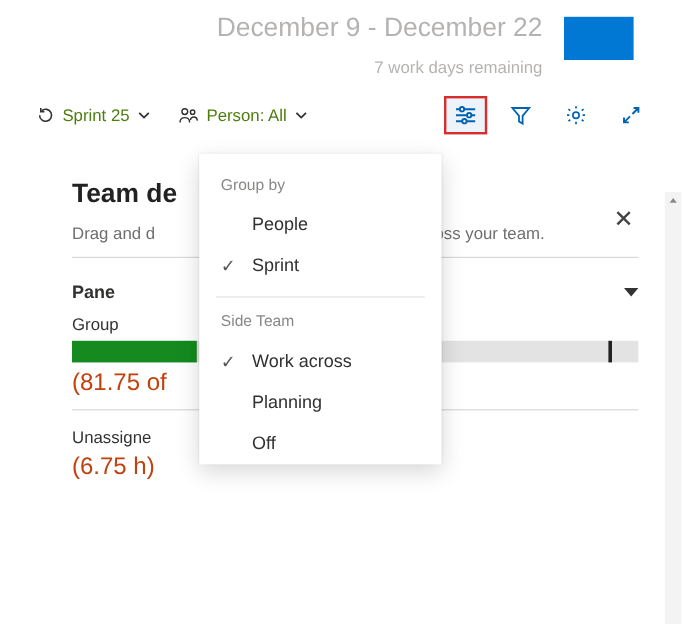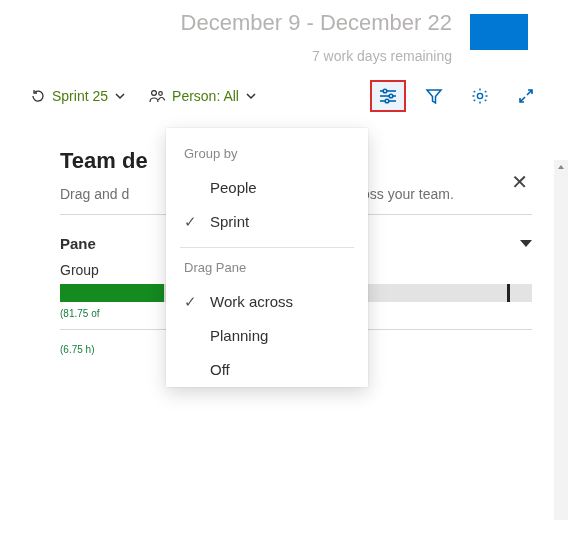--- a/index.html
+++ b/index.html
@@ -130,23 +130,23 @@
   }
   .bar-tick {
     position: absolute;
     right: 22px;
     top: 0;
     width: 3px;
     height: 100%;
     background: #222;
   }
   .sub-note {
-    color: #15803d;
+    color: #c2410c;
     margin-top: 6px;
-    font-size: 10px;
+    font-size: 20px;
   }
   .caret-down {
     width: 0; height: 0;
     border-left: 6px solid transparent;
     border-right: 6px solid transparent;
     border-top: 7px solid #333;
   }
   .scrollbar {
     position: absolute;
     right: 0;
@@ -286,20 +286,21 @@
     <div class="bar-wrap">
       <div class="bar-fill"></div>
       <div class="bar-tick"></div>
     </div>
     <div class="sub-note">(81.75 of</div>
   </div>
 
   <hr class="row-hr">
 
   <div class="section">
+    <div class="section-sub">Unassigne</div>
     <div class="sub-note">(6.75 h)</div>
   </div>
 </div>
 
 <div class="scrollbar">
   <div class="scroll-arrow">
     <svg width="10" height="10" viewBox="0 0 10 10">
         <path d="M5 3L2 7h6z" fill="#888"></path>
       </svg>
   </div>
@@ -309,21 +310,21 @@
   <div class="menu-heading">Group by</div>
   <div class="menu-item">
     <span class="check">✓</span>
     <span>People</span>
   </div>
   <div class="menu-item checked">
     <span class="check">✓</span>
     <span>Sprint</span>
   </div>
   <hr class="menu-div">
-  <div class="menu-heading">Drag Pane</div>
+  <div class="menu-heading">Side Team</div>
   <div class="menu-item checked">
     <span class="check">✓</span>
     <span>Work across</span>
   </div>
   <div class="menu-item">
     <span class="check">✓</span>
     <span>Planning</span>
   </div>
   <div class="menu-item">
     <span class="check">✓</span>

